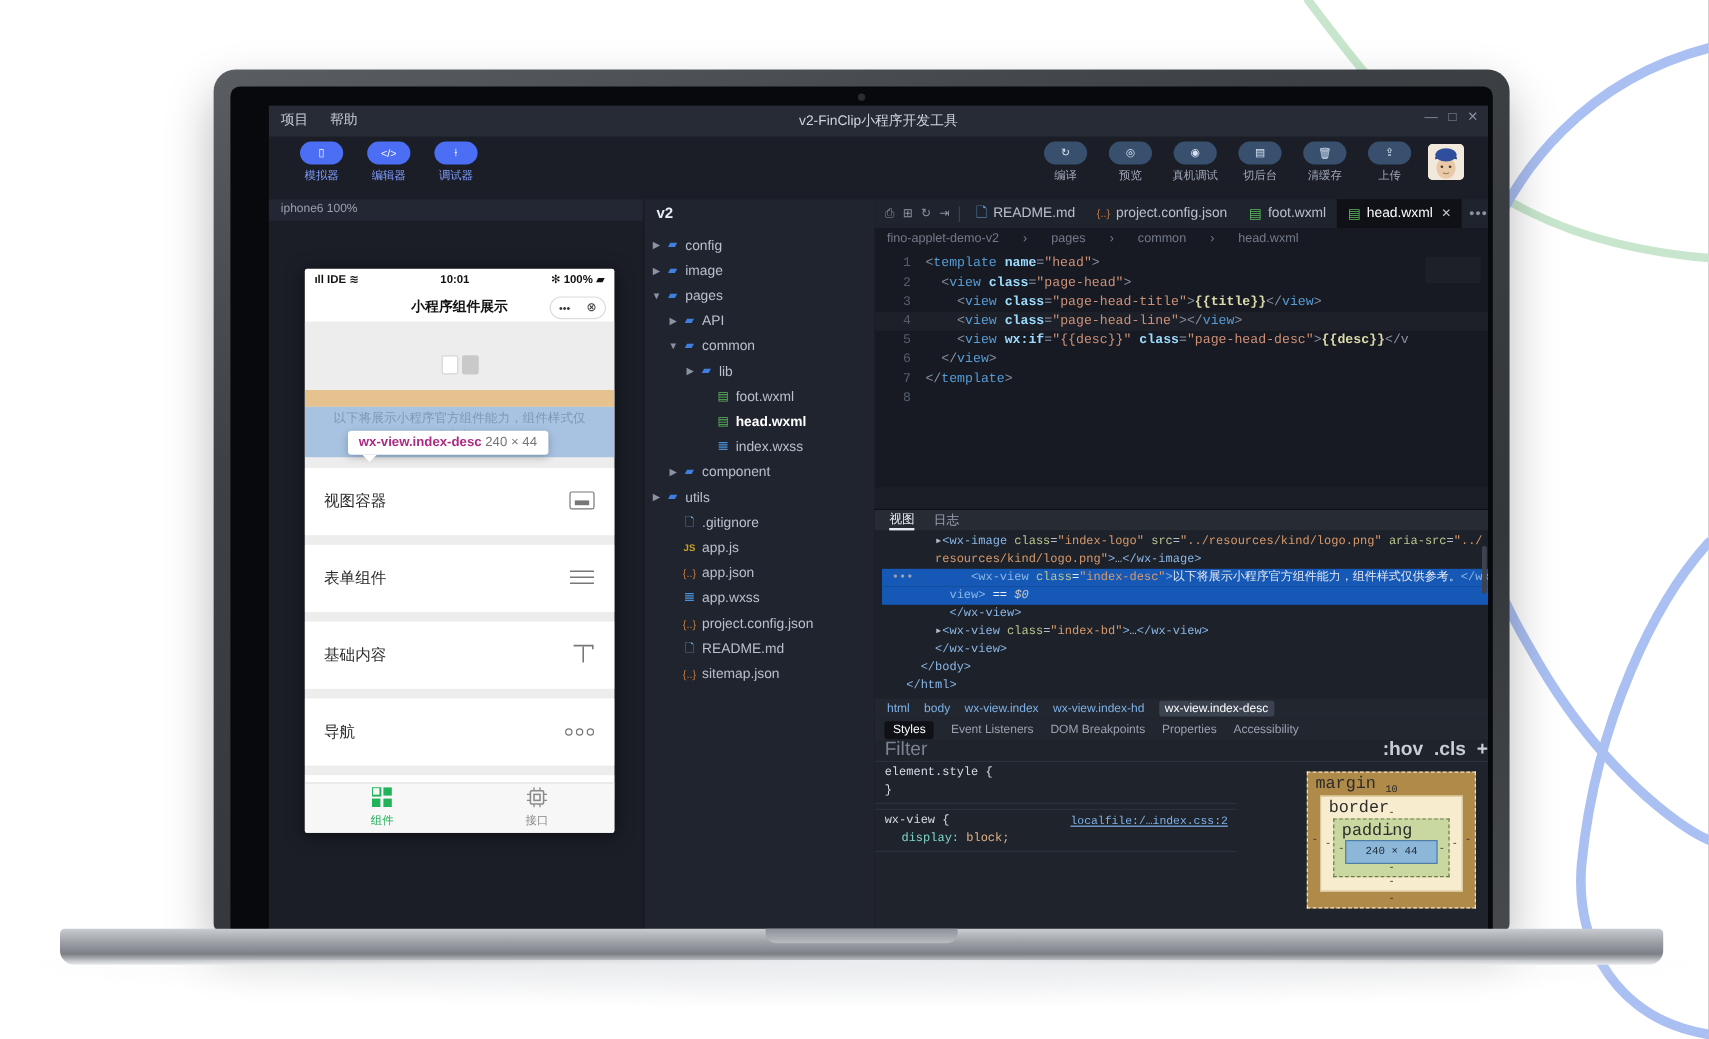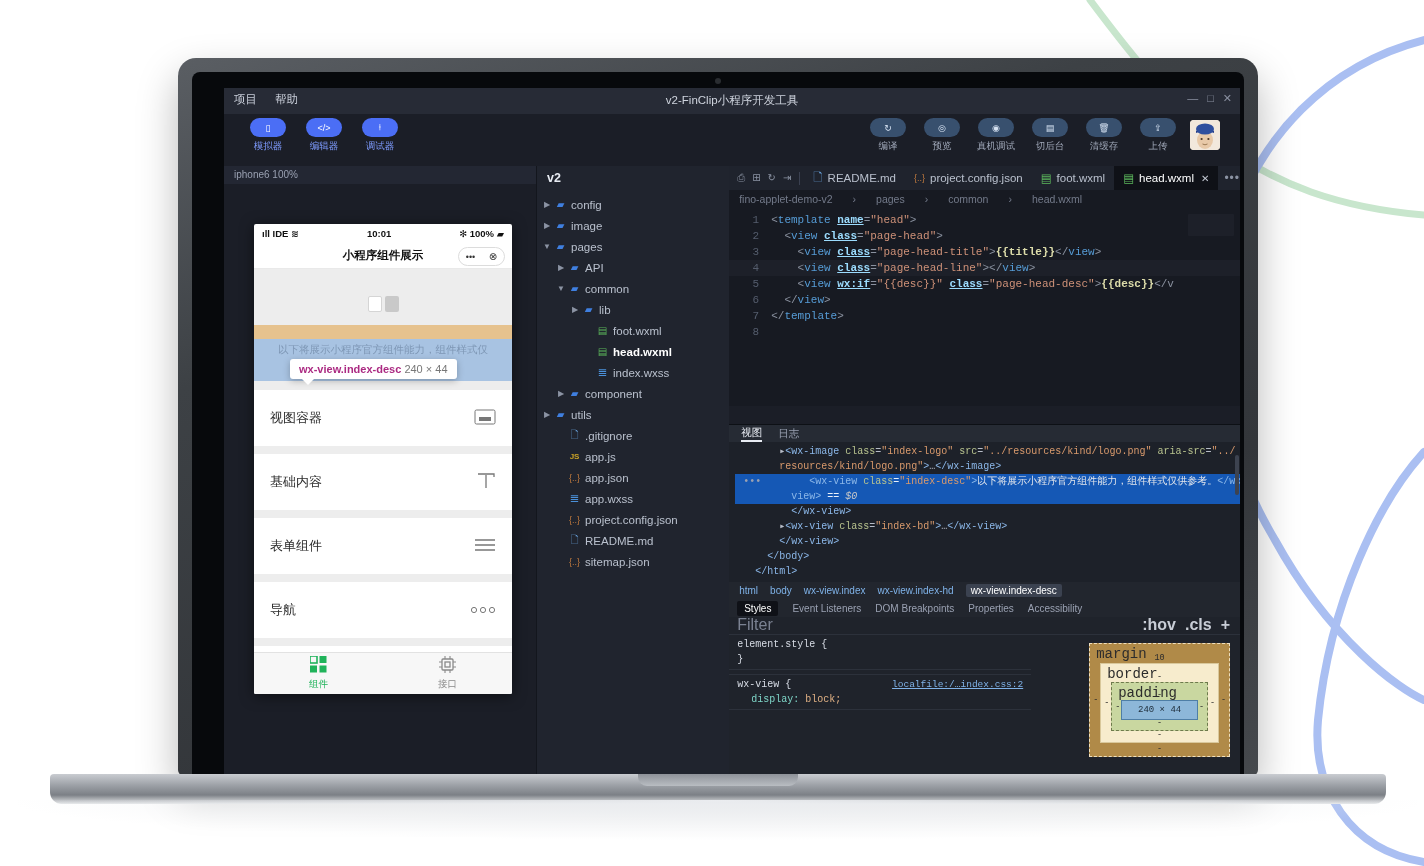--- a/index.html
+++ b/index.html
@@ -149,21 +149,21 @@
   .etab .x { color:#c3c8d2; font-size:10px; margin-left:2px;}
   .etab-more { margin-left:6px; color:#8b93a3; letter-spacing:1px; }
   .crumb { height:18px; display:flex; align-items:center; gap:20px; padding:0 10px; font-size:10.5px;
            color:#737a8a; background:#171a22; }
   .code { background:#171a22; height:198px; padding:4px 0 0 0; position:relative; overflow:hidden;
           font-family:"Liberation Mono","DejaVu Sans Mono", monospace; font-size:11px; line-height:16px; }
   .cl { display:flex; white-space:pre; }
   .cl.hl { background:#1d2029; }
   .ln { width:42px; text-align:right; padding-right:12px; color:#555d6d; }
   .k-tag { color:#569cd6; }
-  .k-attr { color:#9cdcfe; font-weight:bold;text-decoration:underline;}
+  .k-attr { color:#9cdcfe; font-weight:bold;}
   .k-str { color:#ce9178; }
   .k-pnc { color:#8a919f; }
   .k-mus { color:#dcdcaa; font-weight:bold;}
   .minimap { position:absolute; right:6px; top:6px; width:46px; height:22px;
              background:#23272f; opacity:.55; border-radius:1px; }
 
   
   .devtools { position:absolute; left:0; bottom:0; width:100%; height:352px; background:#1f232b;
               border-top:1px solid #0d1015; }
   .dv-tabs { height:17px; display:flex; align-items:center; gap:16px; padding:0 12px;
@@ -181,21 +181,21 @@
   .dots-left { color:#9aa1b2; }
   .dom-crumb { height:17px; display:flex; align-items:center; gap:12px; padding:0 10px; background:#22262e;
                font-size:10px; color:#7fb2e8; }
   .dom-crumb .cur { background:#3b4250; color:#fff; padding:1px 5px; border-radius:2px; }
   .st-tabs { height:18px; display:flex; align-items:center; gap:14px; padding:0 8px; background:#22262e;
              font-size:10px; color:#9aa1b2; }
   .st-tabs .on { background:#0f1117; color:#fff; padding:2px 7px; border-radius:2px; }
   .filter-row { height:18px; display:flex; align-items:flex-end; background:#1f232b;
                 border-bottom:1px solid #2c313b; font-size:16px; color:#7b8292; }
   .filter-row .fi { flex:1; padding-left:8px; }
-  .filter-row .rt { display:flex; gap:9px; padding-right:10px; color:#9aa1b2; }
+  .filter-row .rt { display:flex; gap:9px; color:#9aa1b2; }
   .filter-row .rt b { color:#c8cdd6; }
   .styles-wrap { display:flex; height:133px;gap:48px; }
   .styles { width:302px; background:#1f232b; overflow:hidden;
             font-family:"Liberation Mono","DejaVu Sans Mono", monospace; font-size:10px; line-height:15px; }
   .srule { padding:2px 8px; border-bottom:1px solid #2c313b; position:relative; }
   .s-sel { color:#d7dce5; }
   .s-prop { color:#7fd6c8; padding-left:14px; }
   .s-val { color:#e0b184; }
   .s-src { position:absolute; right:8px; top:2px; color:#7fb2e8; text-decoration:underline; font-size:9.5px;}
   .s-src.plain { color:#8b93a3; text-decoration:none; }
@@ -339,32 +339,32 @@
                     <div class="card" data-name="list-item" data-interactable="true">
                       <span class="ct" data-name="card-title" data-interactable="false">视图容器</span>
                       <span class="ci" data-name="view-container-icon" data-interactable="false">
                         <svg width="22" height="16" viewBox="0 0 22 16">
                             <rect x="1" y="1" width="20" height="14" rx="1.5" fill="none" stroke="#777"></rect>
                             <rect x="5" y="8" width="12" height="4" fill="#777"></rect>
                           </svg>
                       </span>
                     </div>
                     <div class="card" data-name="list-item" data-interactable="true">
+                      <span class="ct" data-name="card-title" data-interactable="false">表单组件</span>
+                      <span class="ci" data-name="form-icon" data-interactable="false">
+                        <svg width="22" height="14" viewBox="0 0 22 14">
+                            <path d="M1 2 h20 M1 7 h20 M1 12 h20" stroke="#777" stroke-width="1.3"></path>
+                          </svg>
+                      </span>
+                    </div>
+                    <div class="card" data-name="list-item" data-interactable="true">
                       <span class="ct" data-name="card-title" data-interactable="false">基础内容</span>
                       <span class="ci" data-name="text-icon" data-interactable="false">
                         <svg width="20" height="18" viewBox="0 0 20 18">
                             <path d="M2 2 h16 v3 M10 3 v13" stroke="#777" stroke-width="1.3" fill="none"></path>
-                          </svg>
-                      </span>
-                    </div>
-                    <div class="card" data-name="list-item" data-interactable="true">
-                      <span class="ct" data-name="card-title" data-interactable="false">表单组件</span>
-                      <span class="ci" data-name="form-icon" data-interactable="false">
-                        <svg width="22" height="14" viewBox="0 0 22 14">
-                            <path d="M1 2 h20 M1 7 h20 M1 12 h20" stroke="#777" stroke-width="1.3"></path>
                           </svg>
                       </span>
                     </div>
                     <div class="card" data-name="list-item" data-interactable="true">
                       <span class="ct" data-name="card-title" data-interactable="false">导航</span>
                       <span class="ci" data-name="nav-dots-icon" data-interactable="false">
                         <svg width="26" height="8" viewBox="0 0 26 8">
                             <circle cx="4" cy="4" r="2.6" fill="none" stroke="#777"></circle>
                             <circle cx="13" cy="4" r="2.6" fill="none" stroke="#777"></circle>
                             <circle cx="22" cy="4" r="2.6" fill="none" stroke="#777"></circle>

